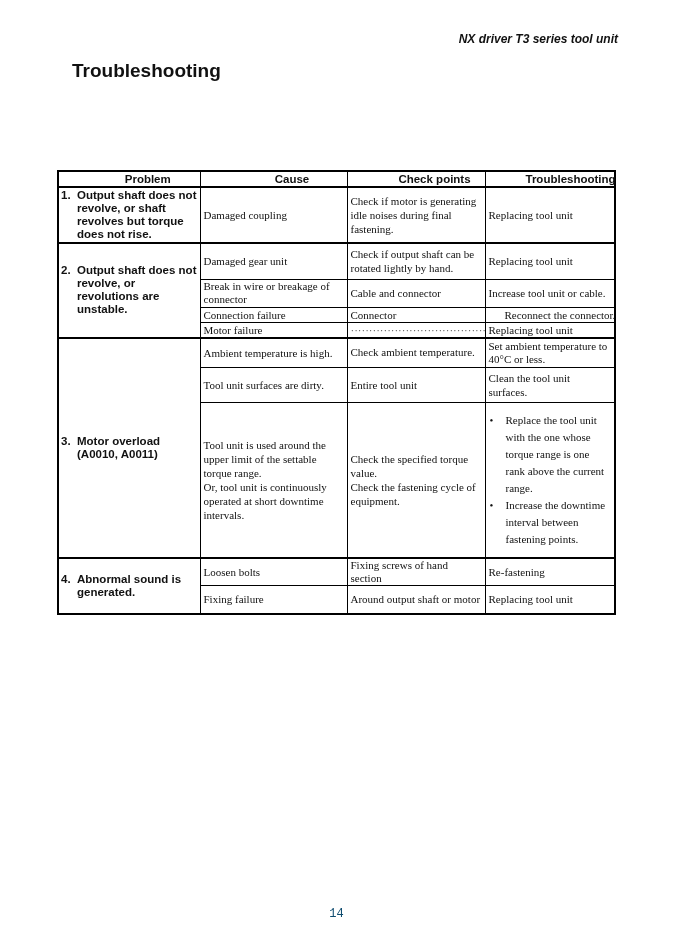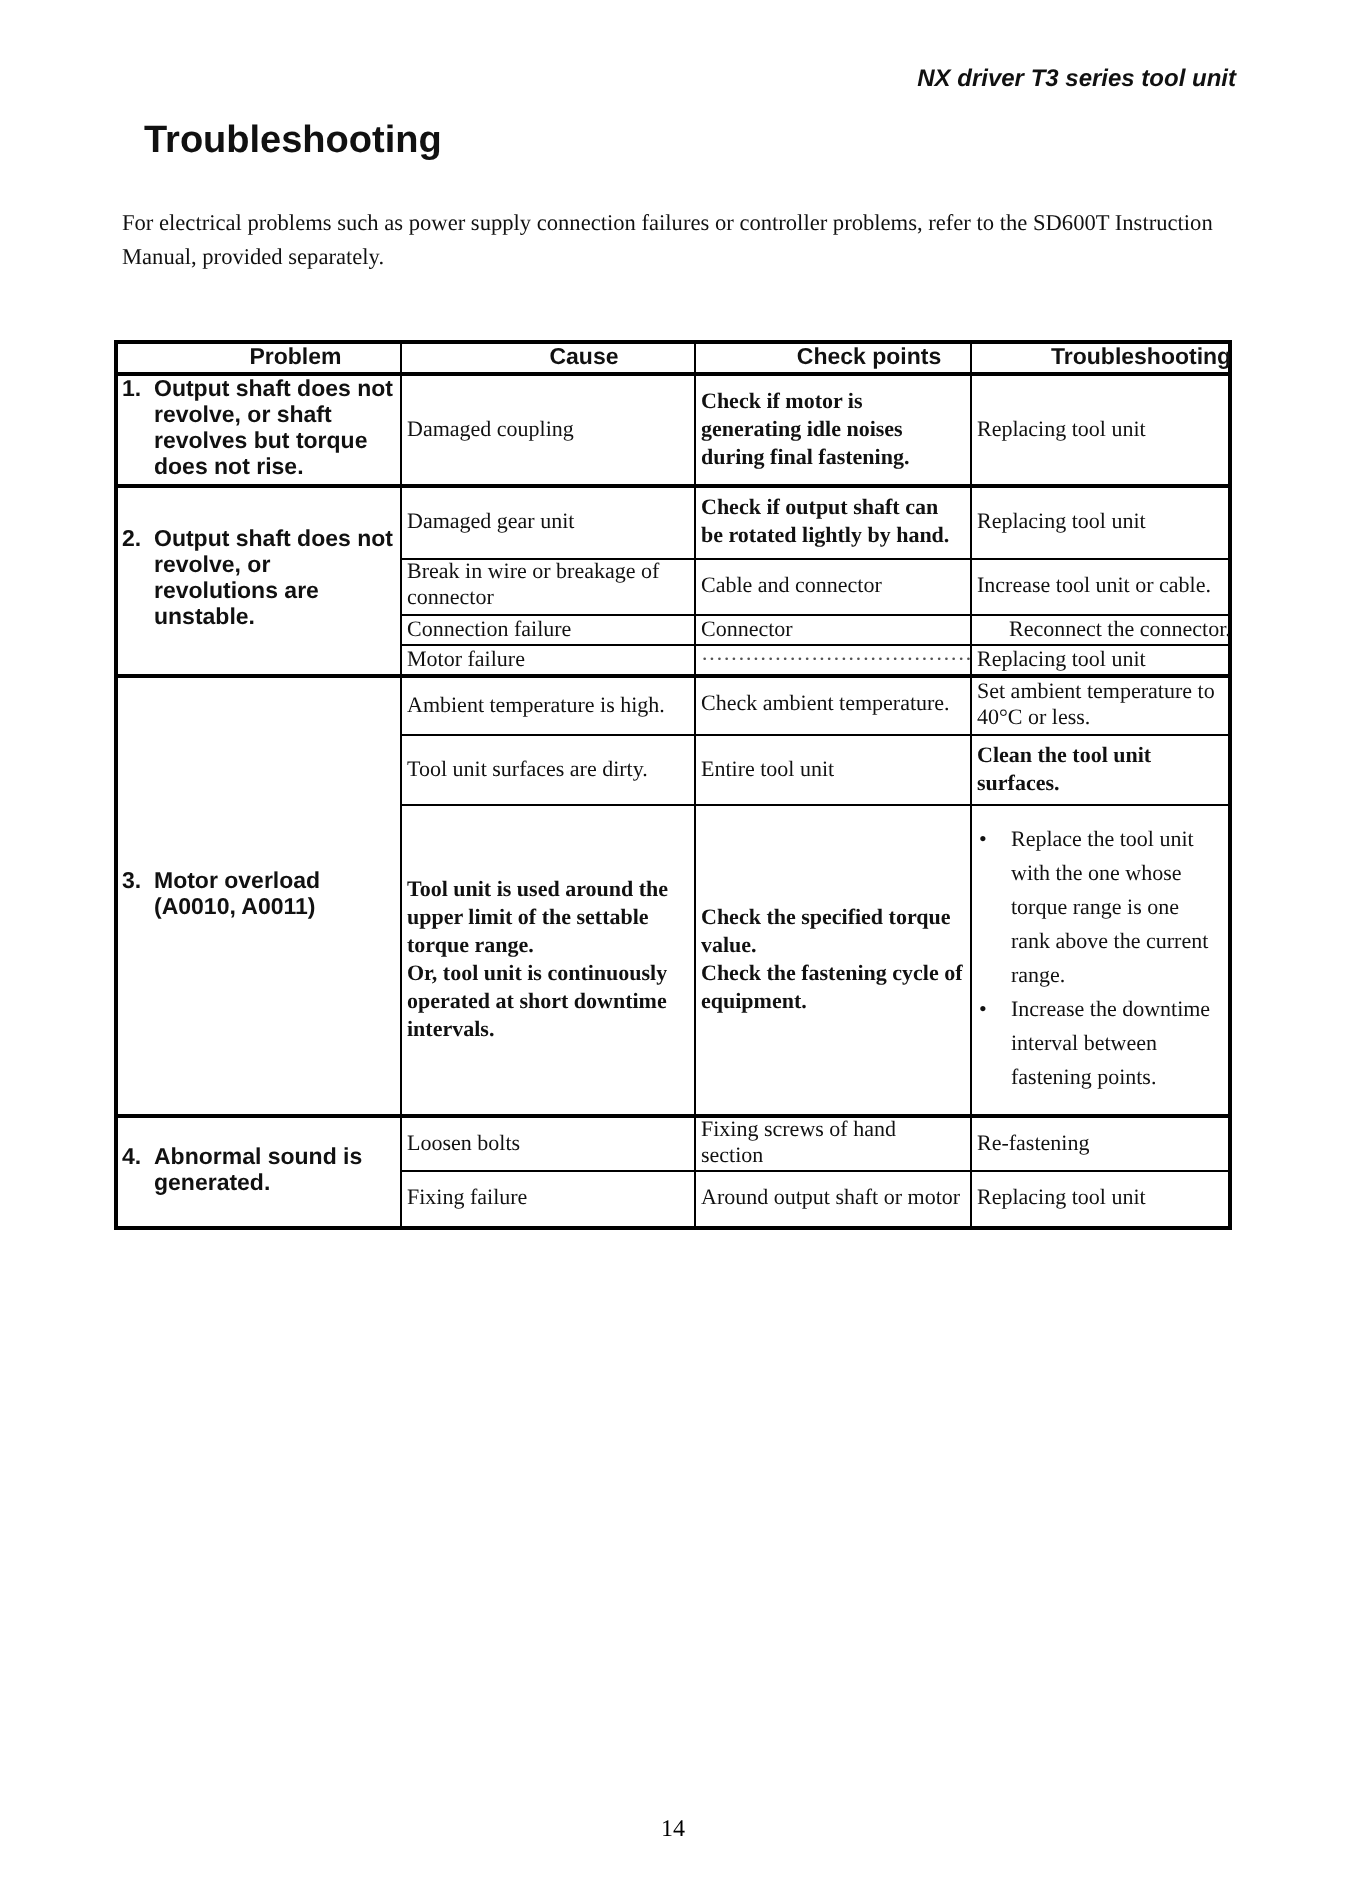--- a/index.html
+++ b/index.html
@@ -34,39 +34,38 @@
   table.ts td {
     font-family: "Liberation Serif", serif; font-size: 11px; line-height: 14px;
   }
   table.ts td.problem {
     font-family: "Liberation Sans", sans-serif; font-weight: bold; font-size: 11.5px; line-height: 13px;
     padding-left: 2px;
   }
   .prob-wrap { display: flex; }
   .prob-num { width: 16px; flex: none; }
   .prob-text { flex: 1; }
-  td.tall { line-height: 17px; font-weight: bold; }
+  td.tall { line-height: 17px; }
   td.dotted { text-align: center; color: #555; letter-spacing: 0; font-size: 9px; }
   ul.bullets { margin: 0; padding: 0; list-style: none; }
   ul.bullets li { display: flex; line-height: 17px; }
   ul.bullets li .b { width: 16px; flex: none; padding-left: 1px; }
   .row-end { border-bottom: 2px solid #000 !important; }
   .page-number {
     position: absolute; left: 0; width: 673px; top: 907px; text-align: center;
-    font-family: Liberation Serif, serif; font-size: 12px; color: #000000;
+    font-family: Liberation Mono, monospace; font-size: 12px; color: #0c4a6e;
   }
 </style>
 </head>
 <body>
 
 <div class="running-header">NX driver T3 series tool unit</div>
 <h1 class="page-title">Troubleshooting</h1>
 
 <div class="intro">
-  <p>For electrical problems such as power supply connection failures or controller problems, refer to the SD600T Instruction Manual, provided separately.</p>
 </div>
 
 <table class="ts">
   <colgroup>
     <col style="width:142px">
       <col style="width:147px">
       <col style="width:138px">
       <col style="width:130px">
   </colgroup>
   <thead>

